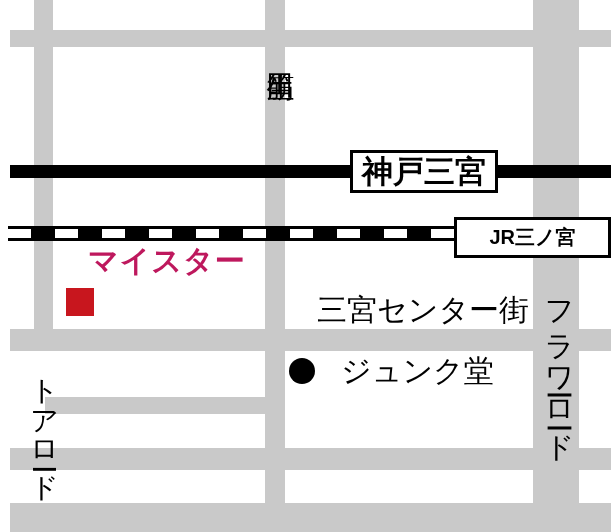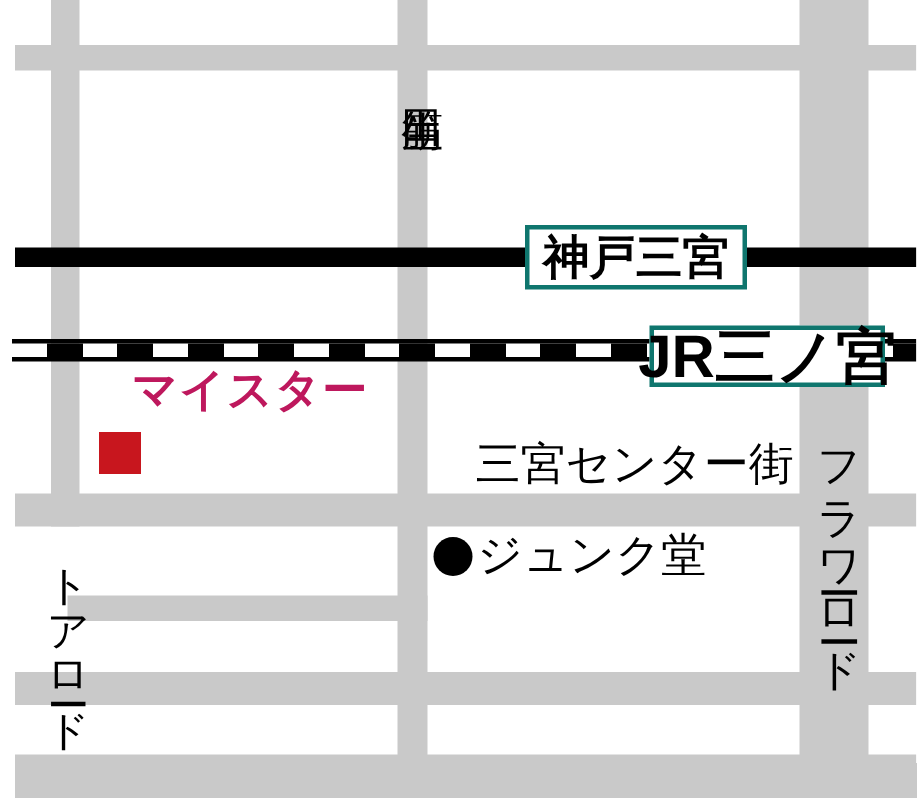--- a/index.html
+++ b/index.html
@@ -38,31 +38,31 @@
     box-sizing: border-box;
     border-top: 3px solid #000000;
     border-bottom: 3px solid #000000;
     background: repeating-linear-gradient(90deg, #ffffff 0 23px, #000000 23px 47px);
     z-index: 2;
   }
   .station-box {
     position: absolute;
     box-sizing: border-box;
     background: #ffffff;
-    border: 3px solid #0f766e;
+    border: 3px solid #000000;
     display: flex;
     align-items: center;
     justify-content: center;
     z-index: 3;
     font-weight: bold;
     color: #000000;
     white-space: nowrap;
   }
   #hankyu-box { left: 350px; top: 150px; width: 148px; height: 43px; font-size: 31px; }
-  #jr-box     { left: 433px; top: 217px; width: 157px; height: 41px; font-size: 40px; }
+  #jr-box     { left: 454px; top: 217px; width: 157px; height: 41px; font-size: 20px; }
   .label {
     position: absolute;
     color: #000000;
     line-height: 1;
     white-space: nowrap;
     z-index: 3;
     font-family: Liberation Mono, monospace;
   }
   .vertical {
     writing-mode: vertical-rl;
@@ -89,20 +89,21 @@
     margin-left: -2px;
     transform: translateY(2px);
   }
   #junkudo {
     position: absolute;
     left: 289px;
     top: 356px;
     display: flex;
     align-items: center;
     z-index: 3;
+    gap: 23px;
   }
   #junkudo-dot {
     width: 26px;
     height: 26px;
     border-radius: 50%;
     background: #000000;
     margin-right: 3px;
     flex: 0 0 auto;
   }
   #junkudo-label {

